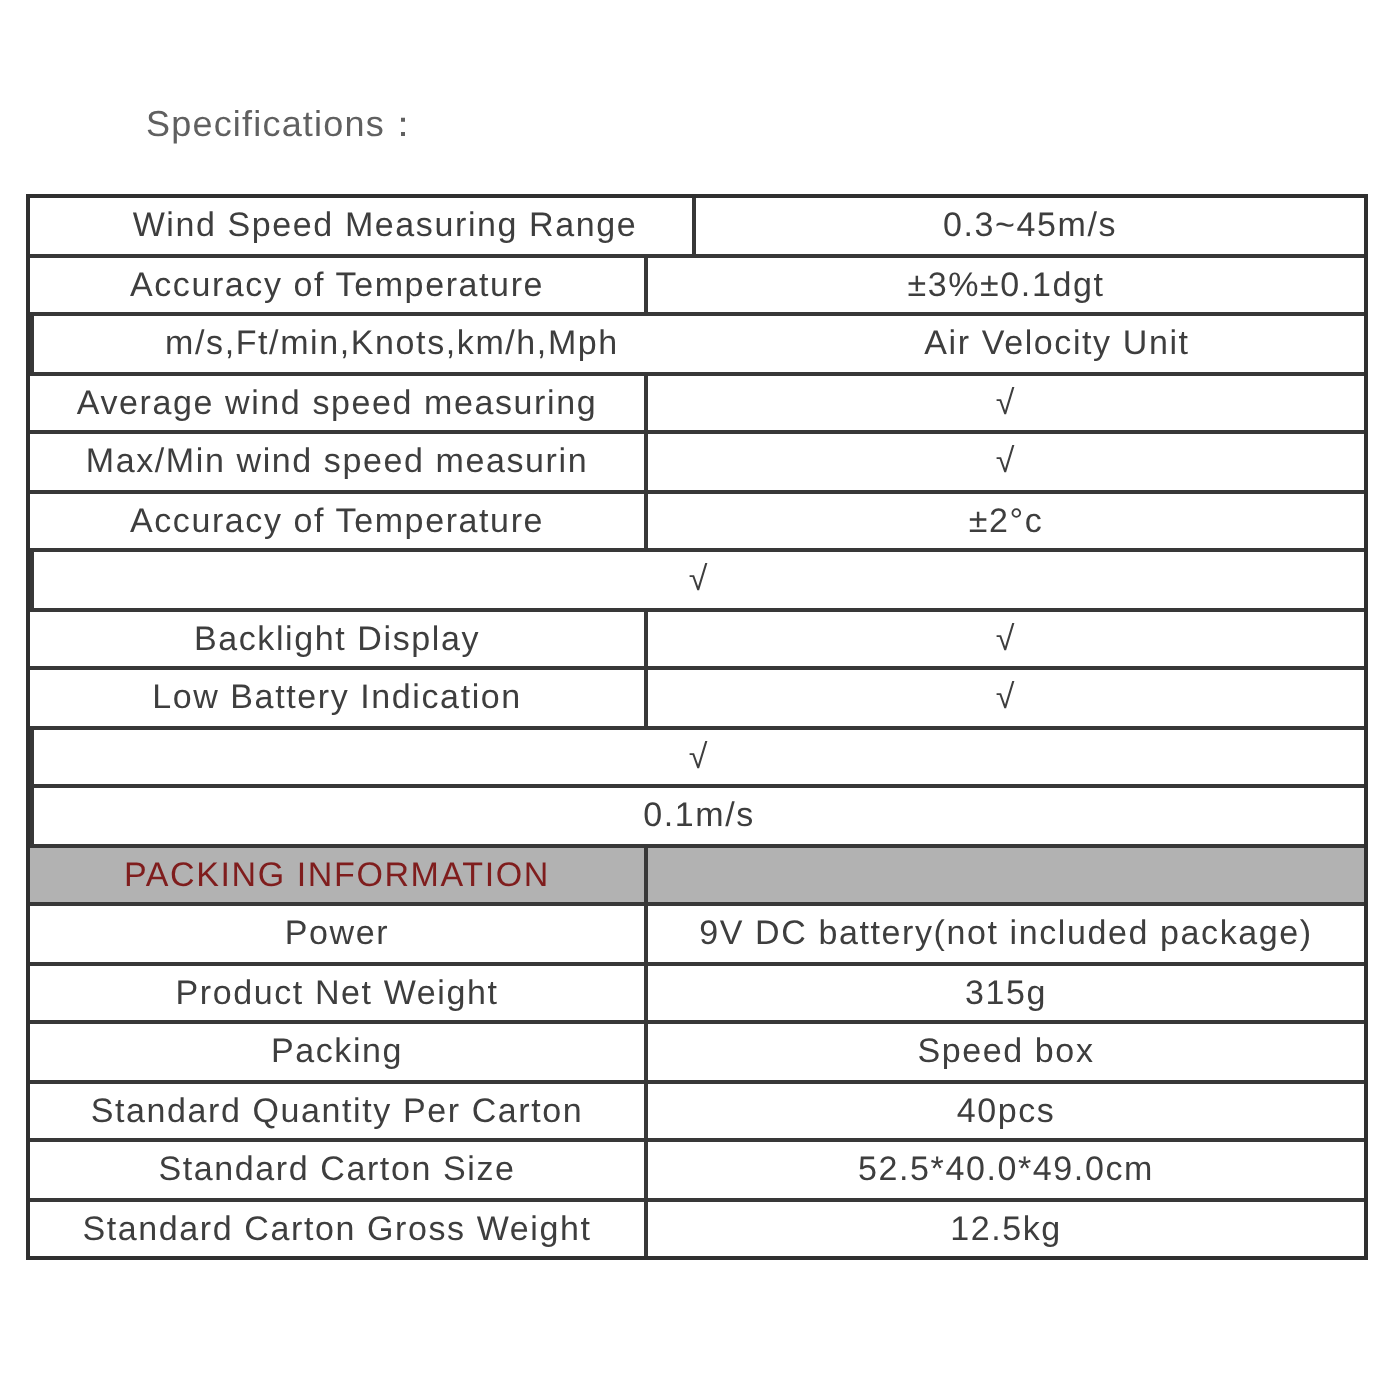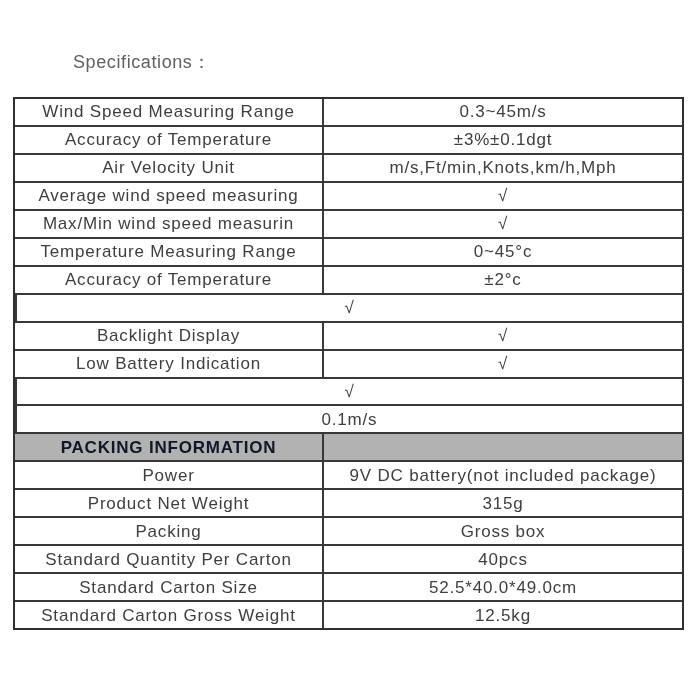--- a/index.html
+++ b/index.html
@@ -37,69 +37,64 @@
     display: flex;
     flex-direction: column;
     background: #ffffff;
   }
   .row {
     flex: 1;
     display: flex;
     border-top: 2px solid var(--border_color);
     min-height: 0;
   }
-  .row:first-child { border-top: none; }
+  .row:first-child { border-top: none; padding-left: 24px; }
   .cell {
     display: flex;
     align-items: center;
     justify-content: center;
     font-size: 17px;
     color: var(--text_color);
     letter-spacing: 0.8px;
     white-space: nowrap;
     overflow: hidden;
     line-height: 1;
   }
   .cell.label { width: 307px; flex: none; }
   .cell.value { flex: 1; border-left: 2px solid var(--border_color); }
   .row.section .cell {
     background: var(--section_bg);
-    color: #0f172a;
-    font-weight: bold;
+    color: #7f1d1d;
   }
 </style>
 </head>
 <body>
 
 <div class="page-title">Specifications：</div>
 
 <div class="spec-table">
   <div class="row">
     <div class="cell label">Wind Speed Measuring Range</div>
     <div class="cell value">0.3~45m/s</div>
   </div>
   <div class="row">
     <div class="cell label">Accuracy of Temperature</div>
     <div class="cell value">±3%±0.1dgt</div>
   </div>
   <div class="row">
+    <div class="cell value">m/s,Ft/min,Knots,km/h,Mph</div>
     <div class="cell label">Air Velocity Unit</div>
-    <div class="cell value">m/s,Ft/min,Knots,km/h,Mph</div>
   </div>
   <div class="row">
     <div class="cell label">Average wind speed measuring</div>
     <div class="cell value">√</div>
   </div>
   <div class="row">
     <div class="cell label">Max/Min wind speed measurin</div>
     <div class="cell value">√</div>
-  </div>
-  <div class="row">
-    <div class="cell label">Temperature Measuring Range</div>
-    <div class="cell value">0~45°c</div>
   </div>
   <div class="row">
     <div class="cell label">Accuracy of Temperature</div>
     <div class="cell value">±2°c</div>
   </div>
   <div class="row">
     <div class="cell value">√</div>
   </div>
   <div class="row">
     <div class="cell label">Backlight Display</div>
@@ -122,21 +117,21 @@
   <div class="row">
     <div class="cell label">Power</div>
     <div class="cell value">9V DC battery(not included package)</div>
   </div>
   <div class="row">
     <div class="cell label">Product Net Weight</div>
     <div class="cell value">315g</div>
   </div>
   <div class="row">
     <div class="cell label">Packing</div>
-    <div class="cell value">Gross box</div>
+    <div class="cell value">Speed box</div>
   </div>
   <div class="row">
     <div class="cell label">Standard Quantity Per Carton</div>
     <div class="cell value">40pcs</div>
   </div>
   <div class="row">
     <div class="cell label">Standard Carton Size</div>
     <div class="cell value">52.5*40.0*49.0cm</div>
   </div>
   <div class="row">

